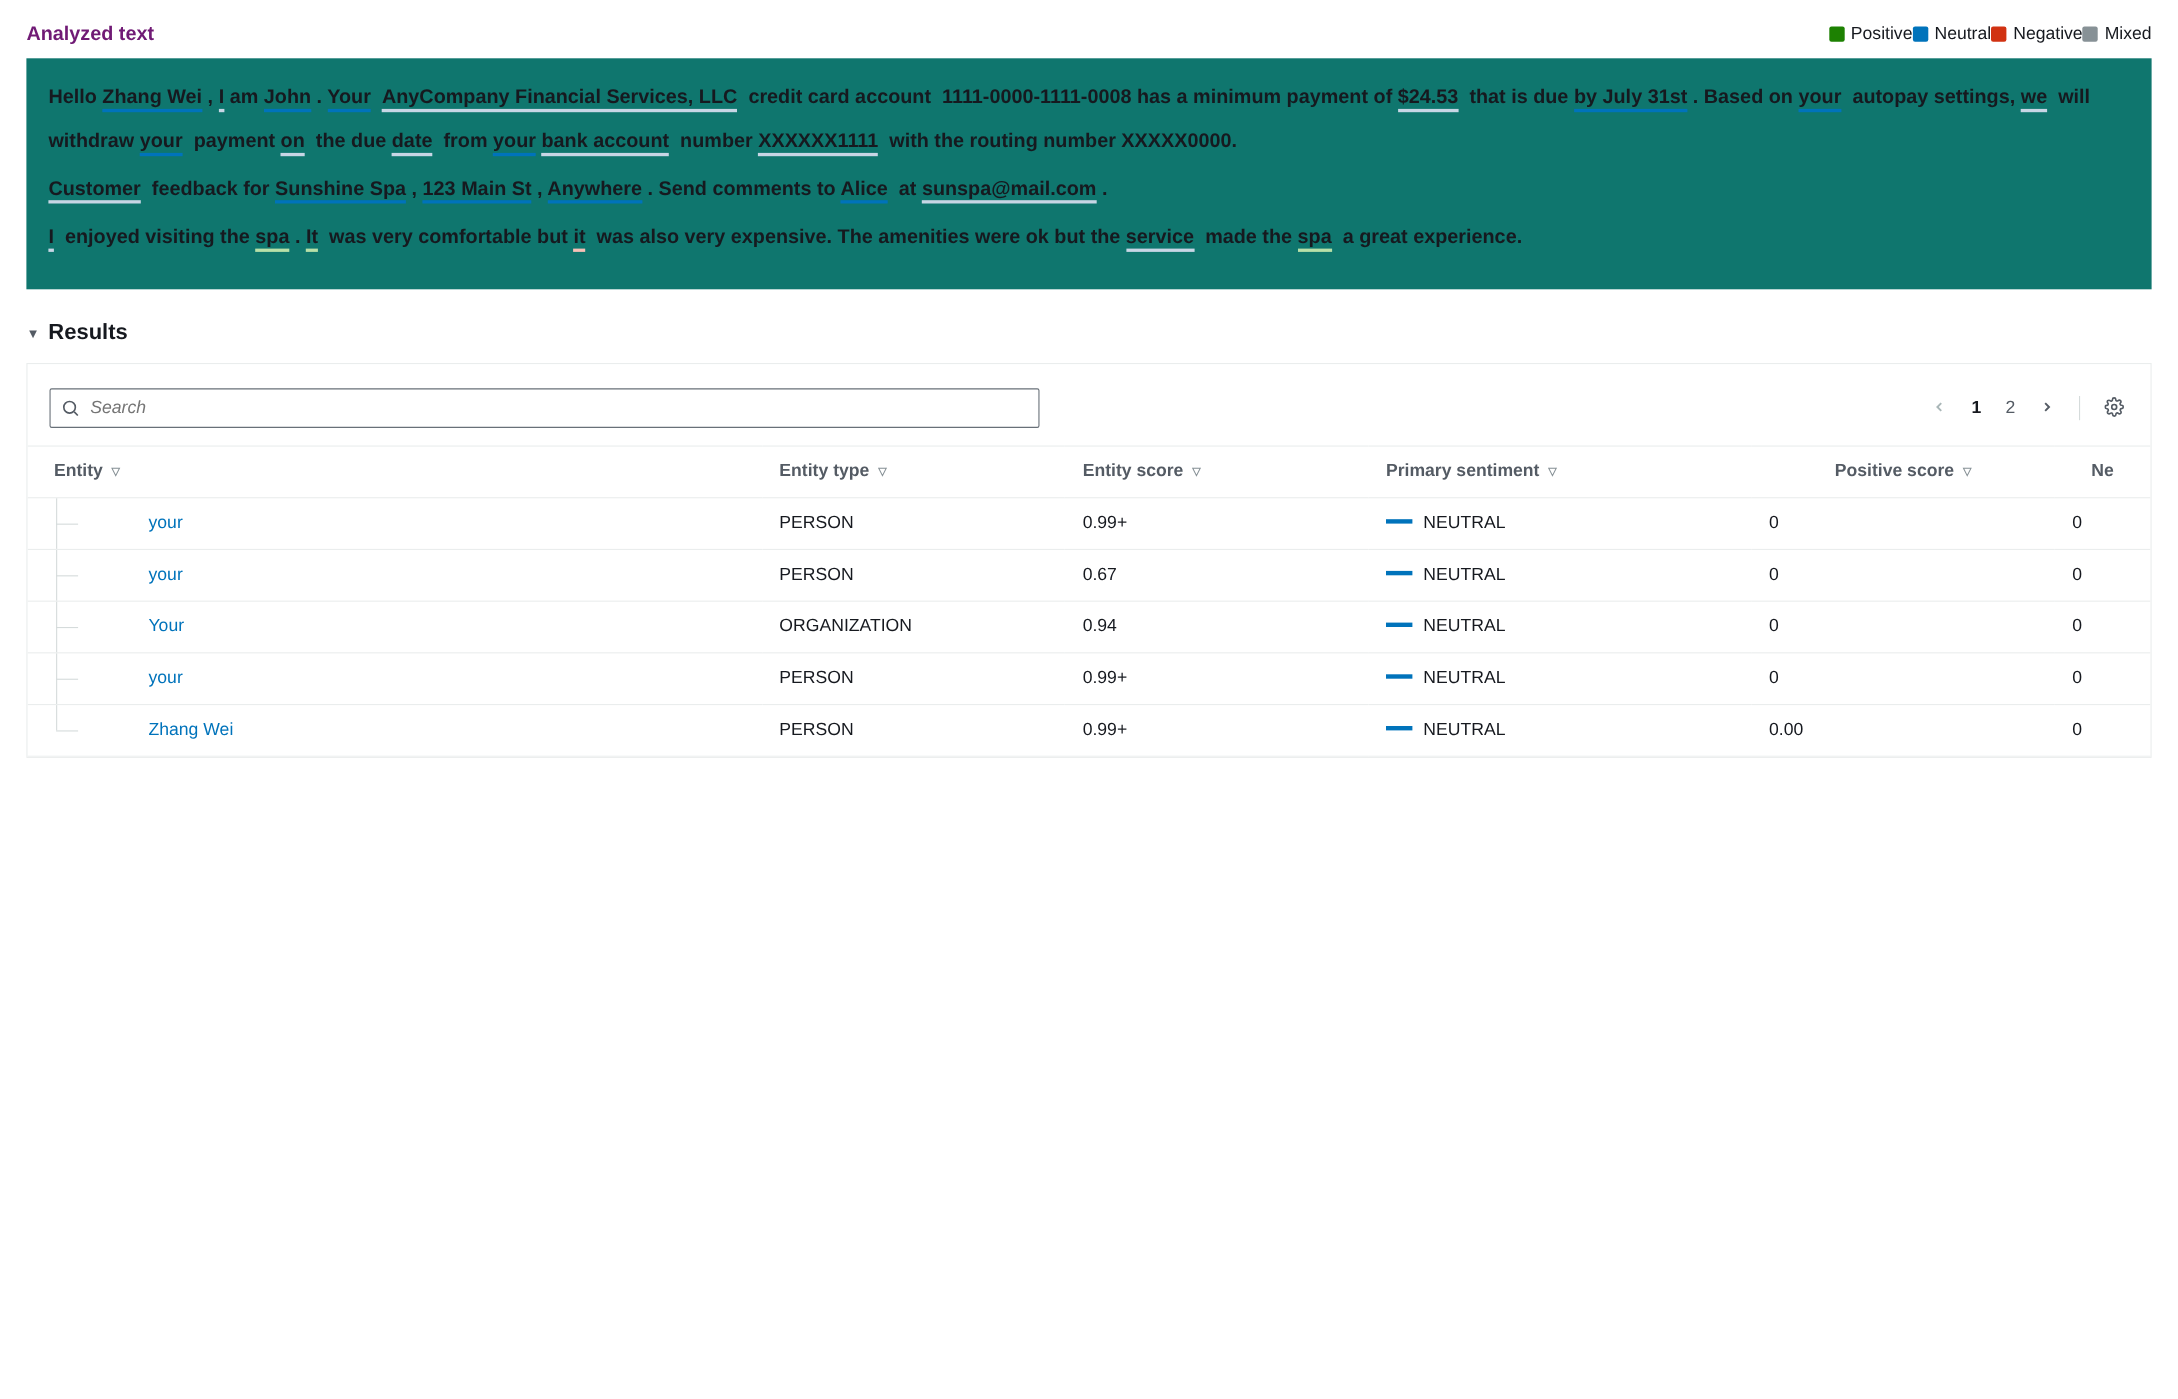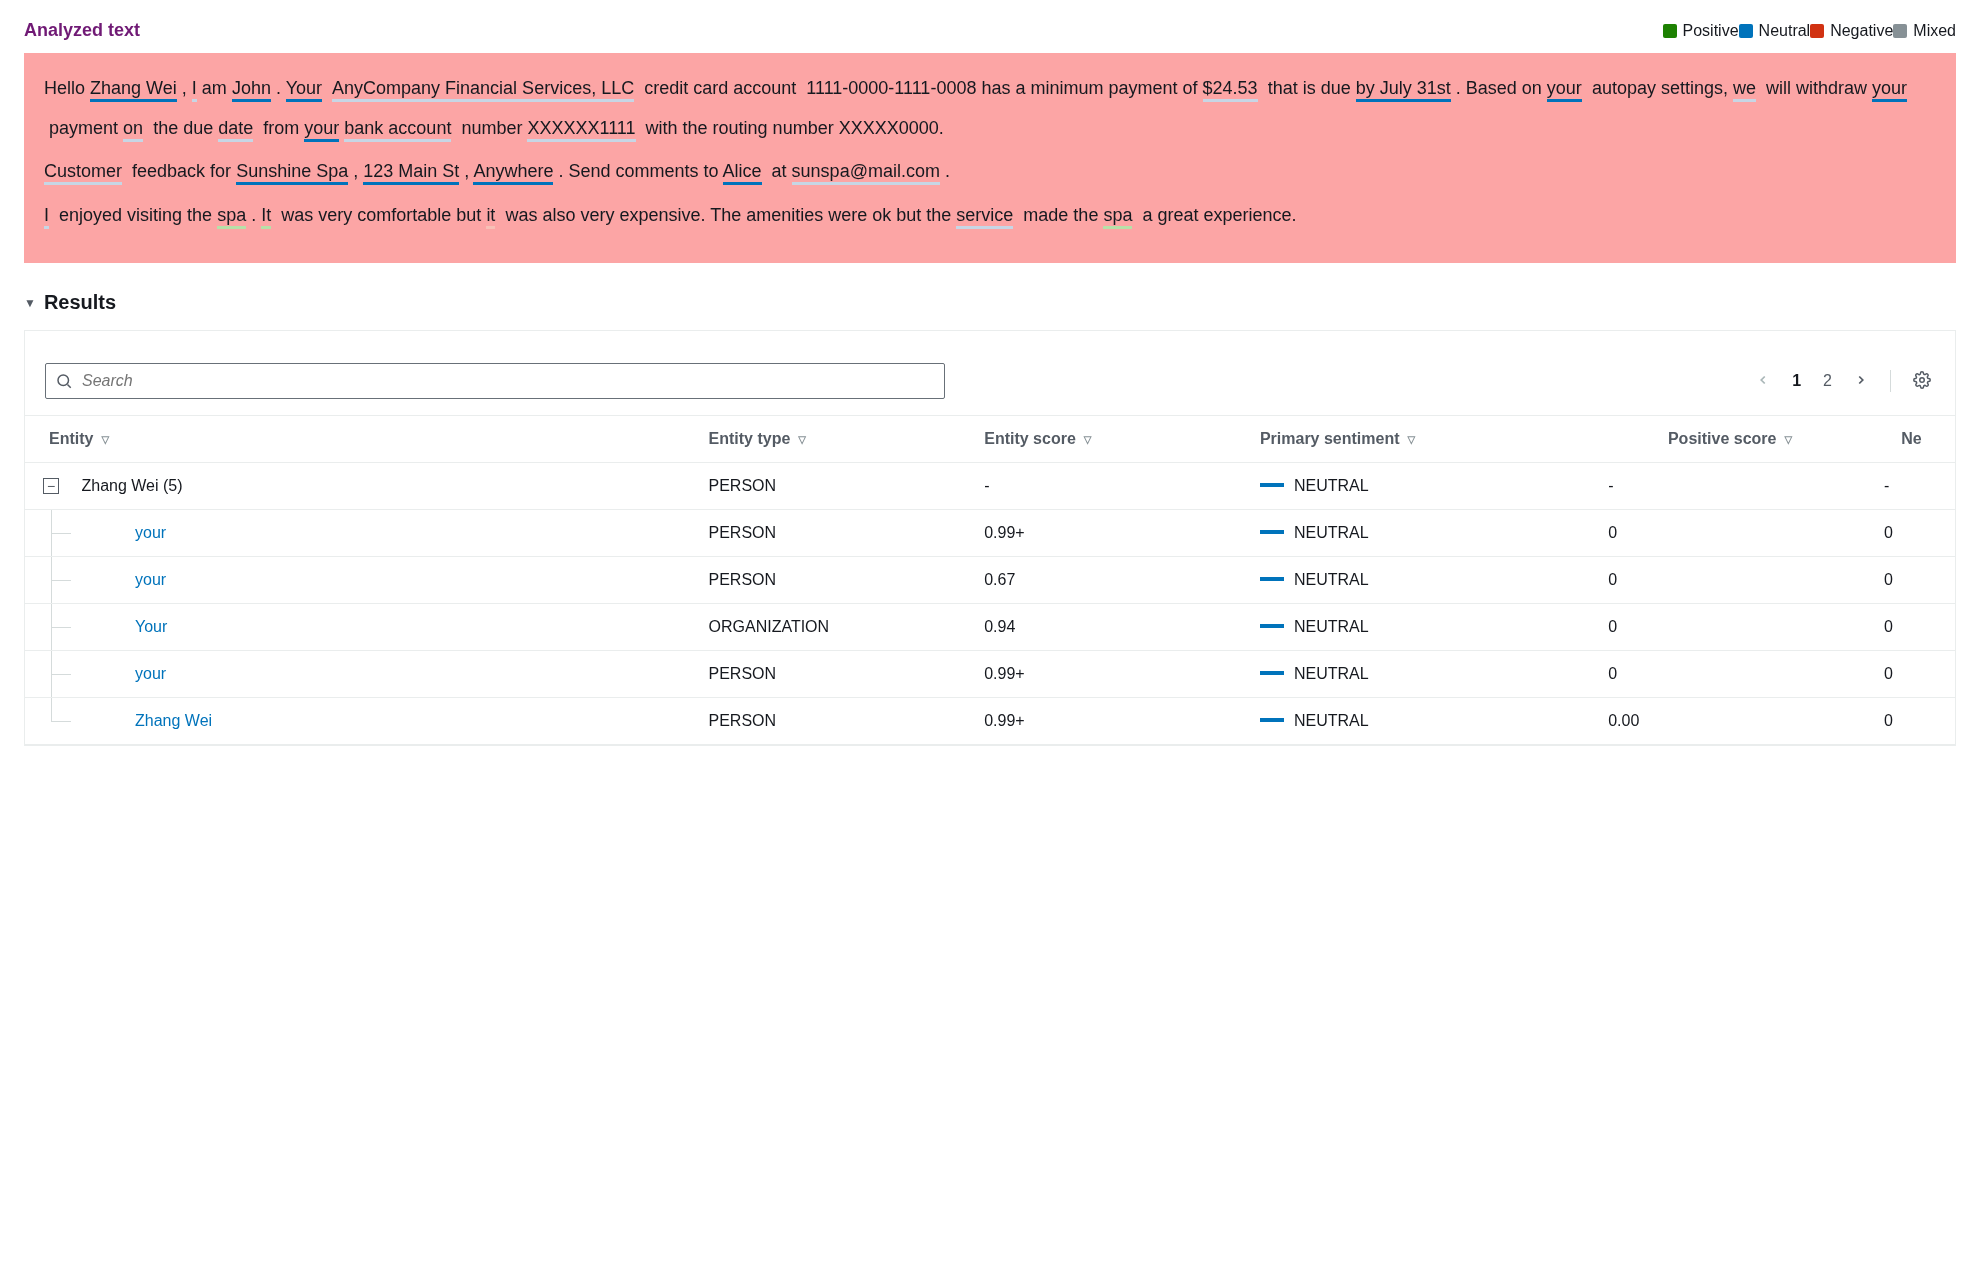--- a/index.html
+++ b/index.html
@@ -37,26 +37,27 @@
     width: 14px;
     height: 14px;
     border-radius: 2px;
   }
   .sw-positive { background: #1d8102; }
   .sw-neutral  { background: #0073bb; }
   .sw-negative { background: #d13212; }
   .sw-mixed    { background: #879196; }
 
   .text-panel {
-    background: #fca5a5;
+    background: #0f766e;
     padding: 16px 20px 24px 20px;
     border-radius: 0;
     font-size: 18px;
     line-height: 2.2;
     color: #16191f;
+    font-weight: bold;
   }
   .text-panel p { margin: 0 0 4px 0; }
   .tok {
     border-bottom: 3px solid transparent;
     padding-bottom: 1px;
   }
   .u-neutral-b   { border-bottom-color: #0073bb; }
   .u-neutral-l   { border-bottom-color: #c7d6e5; }
   .u-positive-l  { border-bottom-color: #b7e0a8; }
   .u-negative-l  { border-bottom-color: #f7c0b6; }
@@ -74,21 +75,21 @@
   }
   .results-title {
     font-size: 20px;
     font-weight: 700;
     color: #16191f;
   }
 
   .results-panel {
     border: 1px solid #eaeded;
     background: #fff;
-    padding: 32px 0 0 0;
+    padding: 22px 0 0 0;
     overflow-x: auto;
   }
   .toolbar {
     display: flex;
     align-items: center;
     padding: 0 20px 16px 20px;
     gap: 12px;
   }
   .search-wrap {
     flex: 1;
@@ -386,31 +387,20 @@
       <tr>
         <th class="col-entity"><span>Entity</span><span class="sort-caret">▽</span></th>
         <th class="col-type"><span>Entity type</span><span class="sort-caret">▽</span></th>
         <th class="col-score"><span>Entity score</span><span class="sort-caret">▽</span></th>
         <th class="col-sent"><span>Primary sentiment</span><span class="sort-caret">▽</span></th>
         <th class="col-pos"><span>Positive score</span><span class="sort-caret">▽</span></th>
         <th class="col-neg"><span>Ne</span></th>
       </tr>
     </thead>
     <tbody>
-      <tr class="group-row">
-        <td>
-          <span class="group-toggle">−</span>
-          <span class="group-label">Zhang Wei (5)</span>
-        </td>
-        <td>PERSON</td>
-        <td>-</td>
-        <td><span class="sent-bar sent-neutral"></span><span>NEUTRAL</span></td>
-        <td>-</td>
-        <td>-</td>
-      </tr>
 
       <tr class="child-row">
         <td>
             <div class="tree-cell">
               <span class="tree-gutter"></span>
               <a href="#" class="entity-link">your</a>
             </div>
           </td>
         <td>PERSON</td>
         <td>0.99+</td>

